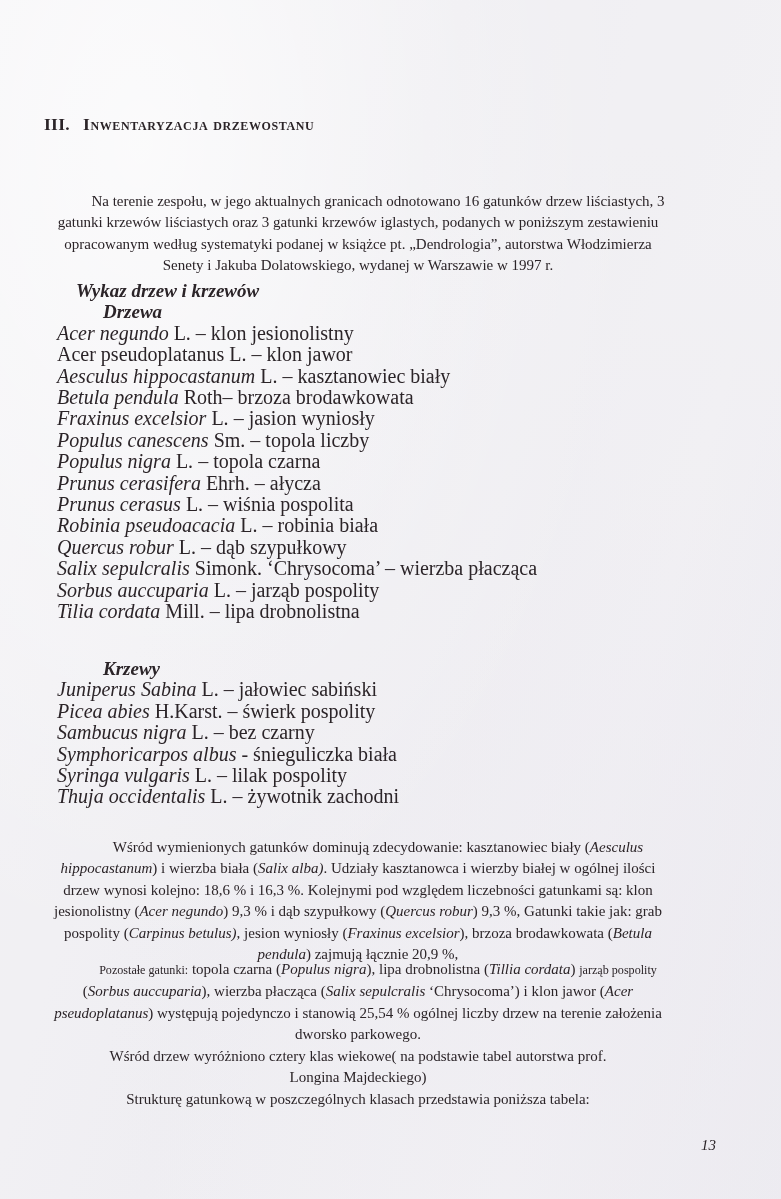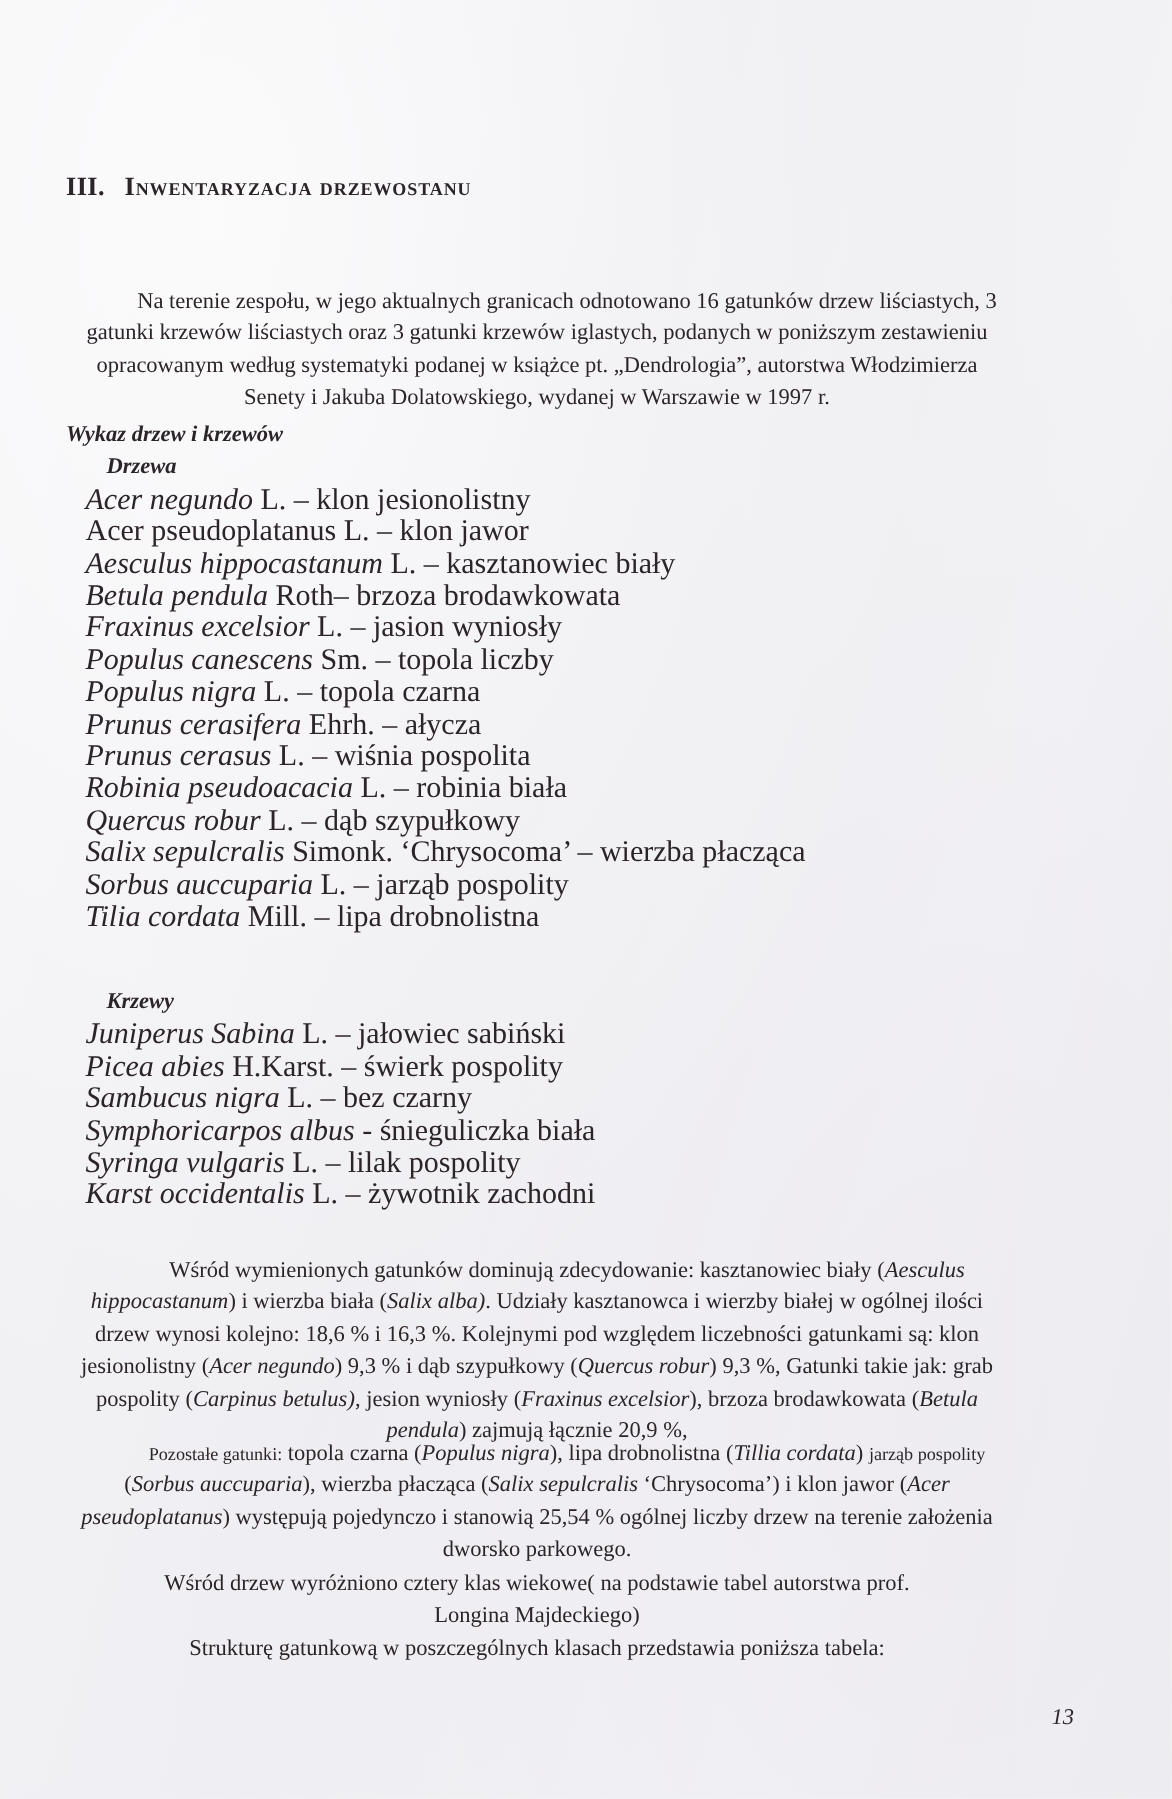--- a/index.html
+++ b/index.html
@@ -82,23 +82,24 @@
 
   
   .list-block {
     position: absolute;
     left: 0;
     width: 628px;
   }
   .list-head {
     font-style: italic;
     font-weight: bold;
-    font-size: 15px;
+    font-size: 19px;
     line-height: 21.4px;
     white-space: nowrap;
+    margin-left: 32px;
   }
   .list-head.sub {
     padding-left: 27px;
   }
   .sp-line {
     font-size: 20px;
     line-height: 21.4px;
     padding-left: 13px;
     white-space: nowrap;
   }
@@ -163,21 +164,21 @@
     </div>
 
     <div class="list-block" style="top:658px;">
       <div class="list-head sub">Krzewy</div>
       <div id="shrubs-lines">
           <div class="sp-line"><i>Juniperus Sabina</i><span> L.</span><span> – jałowiec sabiński</span></div>
           <div class="sp-line"><i>Picea abies</i><span> H.Karst.</span><span> – świerk pospolity</span></div>
           <div class="sp-line"><i>Sambucus nigra</i><span> L.</span><span> – bez czarny</span></div>
           <div class="sp-line"><i>Symphoricarpos albus</i><span> - śnieguliczka biała</span></div>
           <div class="sp-line"><i>Syringa vulgaris</i><span> L.</span><span> – lilak pospolity</span></div>
-          <div class="sp-line"><i>Karst occidentalis</i><span> L.</span><span> – żywotnik zachodni</span></div>
+          <div class="sp-line"><i>Thuja occidentalis</i><span> L.</span><span> – żywotnik zachodni</span></div>
         </div>
     </div>
 
     <p class="para indent-first" style="top:822px;" id="dominant-para"><span>Wśród wymienionych gatunków dominują zdecydowanie: kasztanowiec biały (</span><em class="sci">Aesculus hippocastanum</em><span>) i wierzba biała (</span><em class="sci">Salix alba)</em><span>. Udziały kasztanowca i wierzby białej w ogólnej ilości drzew wynosi kolejno: 18,6 % i 16,3 %. Kolejnymi pod względem liczebności gatunkami są: klon jesionolistny (</span><em class="sci">Acer negundo</em><span>) 9,3 % i dąb szypułkowy (</span><em class="sci">Quercus robur</em><span>) 9,3 %, Gatunki takie jak: grab pospolity (</span><em class="sci">Carpinus betulus)</em><span>, jesion wyniosły (</span><em class="sci">Fraxinus excelsior</em><span>), brzoza brodawkowata (</span><em class="sci">Betula pendula</em><span>) zajmują łącznie 20,9 %,</span></p>
 
     <p class="para indent-first" style="top:944px;" id="remaining-para"><span class="tiny">Pozostałe gatunki:</span><span> topola czarna (</span><em class="sci">Populus nigra</em><span>), lipa drobnolistna (</span><em class="sci tiny">Tillia cordata</em><span>) </span><span class="tiny">jarząb pospolity</span><span> (</span><em class="sci">Sorbus auccuparia</em><span>), wierzba płacząca (</span><em class="sci">Salix sepulcralis</em><span> ‘Chrysocoma’) i klon jawor (</span><em class="sci">Acer pseudoplatanus</em><span>) występują pojedynczo i stanowią 25,54 % ogólnej liczby drzew na terenie założenia dworsko parkowego.</span></p>
 
     <div class="para" style="top:1046px;">
       <div>Wśród drzew wyróżniono cztery klas wiekowe( na podstawie tabel autorstwa prof.</div>
       <div>Longina Majdeckiego)</div>

